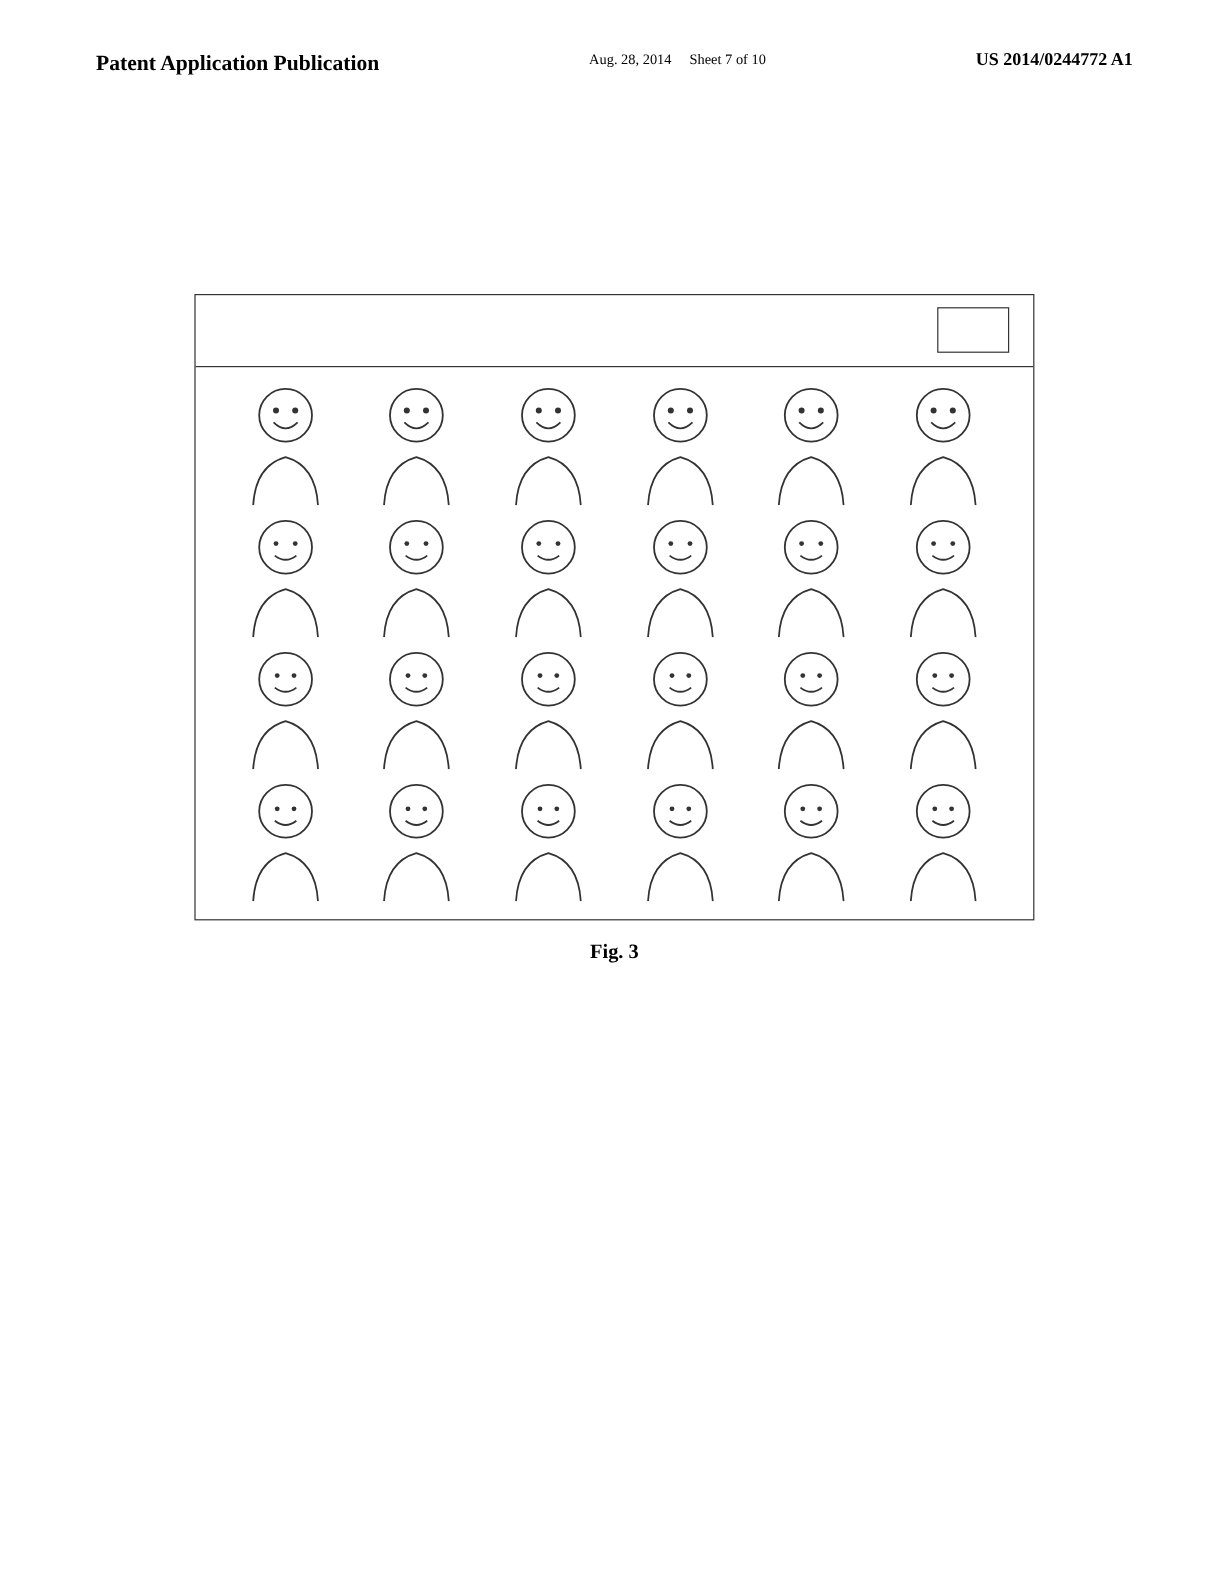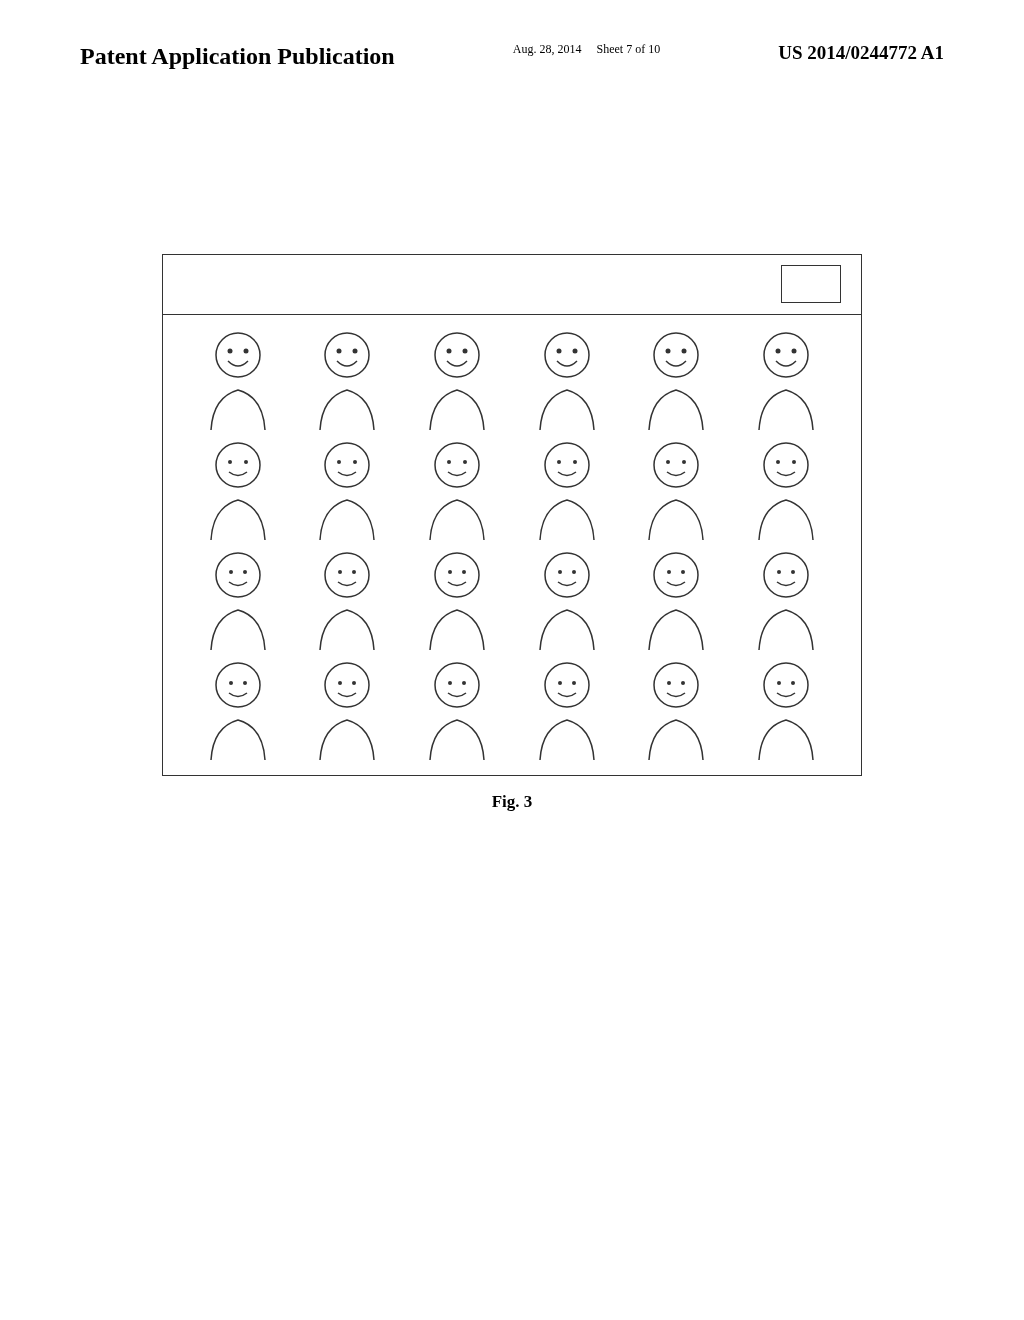--- a/index.html
+++ b/index.html
@@ -14,33 +14,33 @@
 
     .header {
       display: flex;
       justify-content: space-between;
       align-items: flex-start;
       padding: 40px 80px 20px 80px;
       border-bottom: none;
     }
 
     .header-left {
-      font-size: 24px;
+      font-size: 18px;
       font-weight: bold;
       line-height: 1.4;
     }
 
     .header-center {
       font-size: 12px;
       text-align: center;
       line-height: 1.6;
     }
 
     .header-right {
-      font-size: 19px;
+      font-size: 15px;
       font-weight: bold;
       text-align: right;
       line-height: 1.4;
     }
 
     .main-content {
       display: flex;
       flex-direction: column;
       align-items: center;
       justify-content: center;

